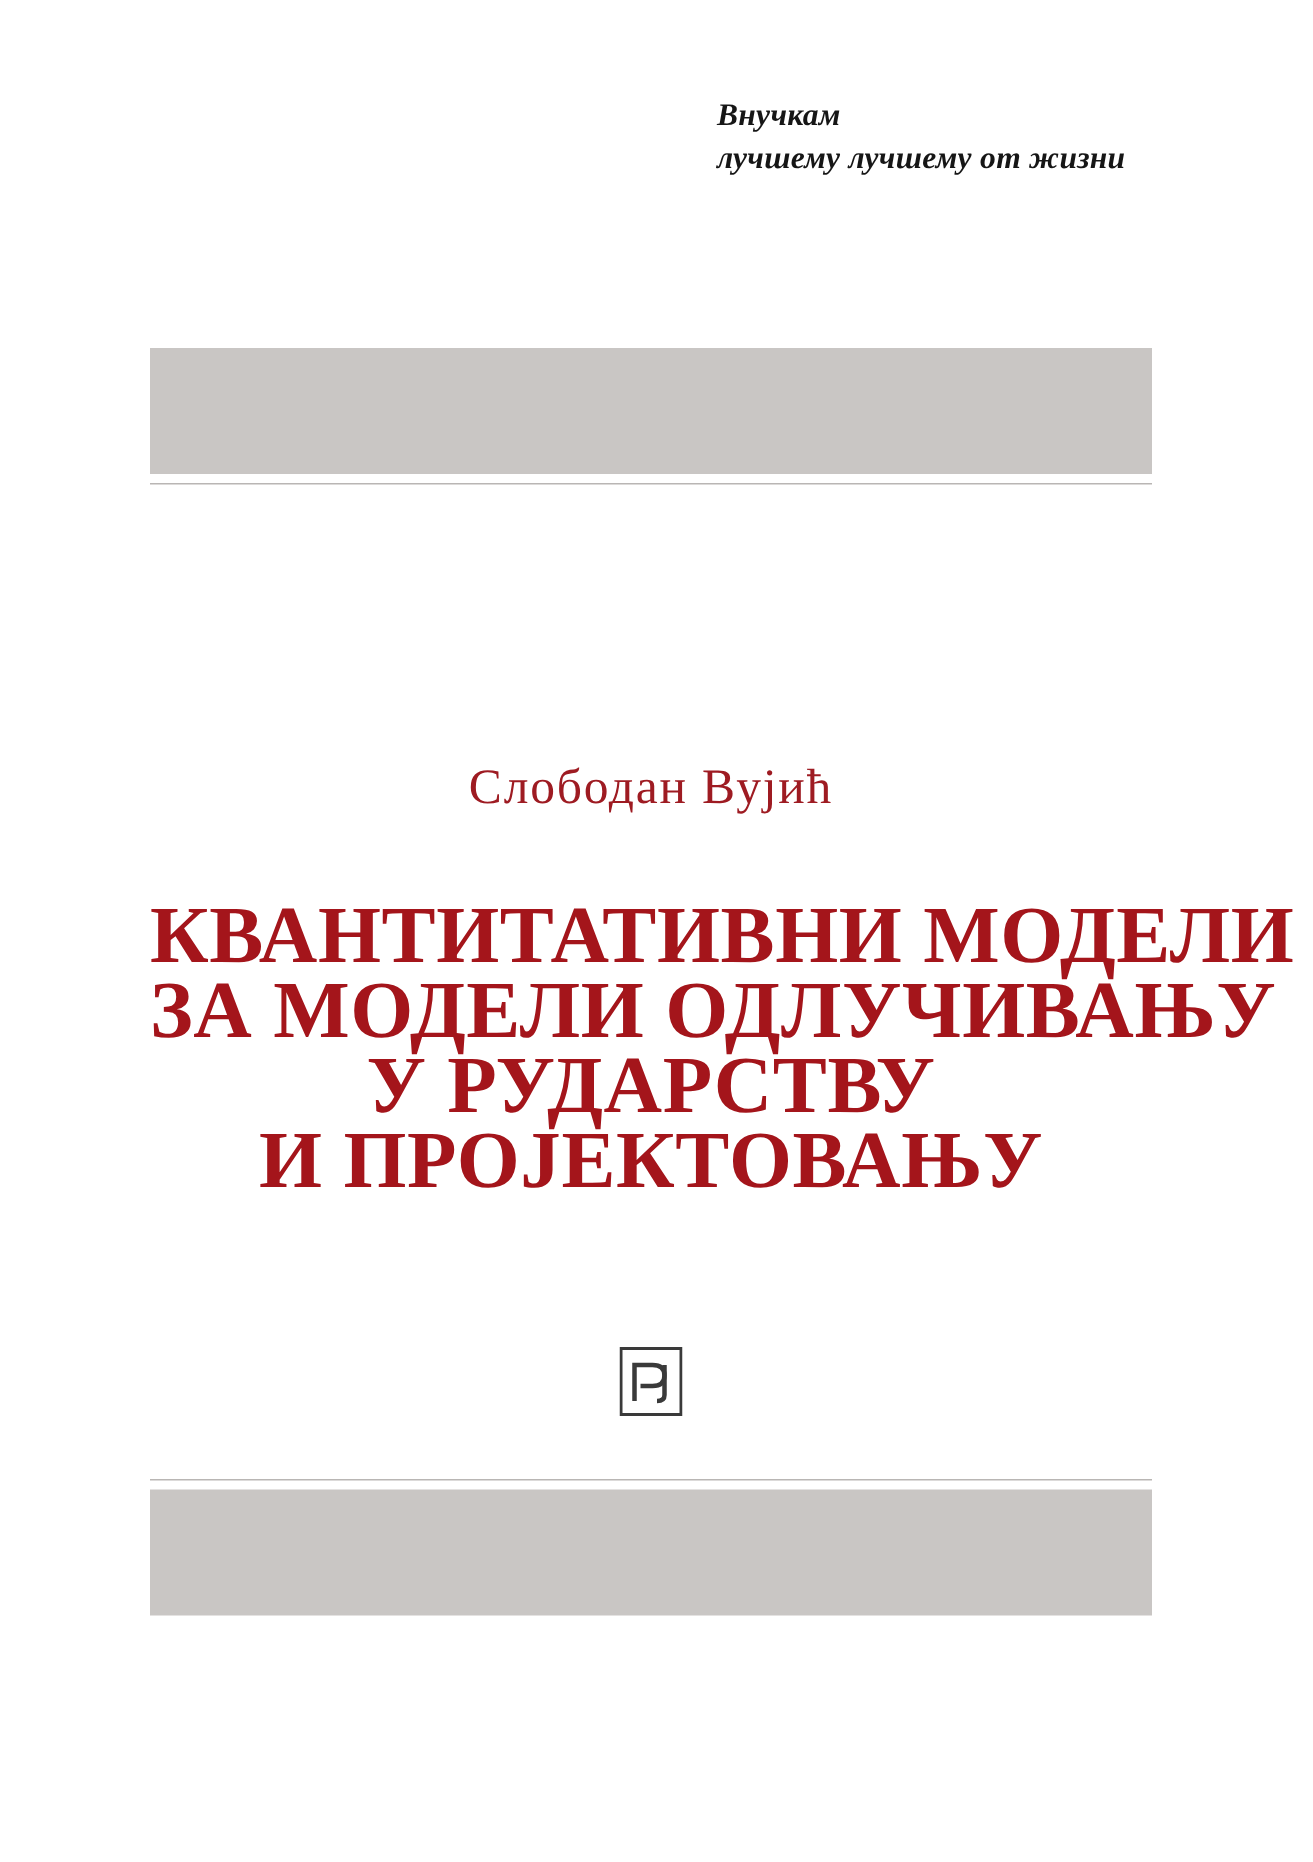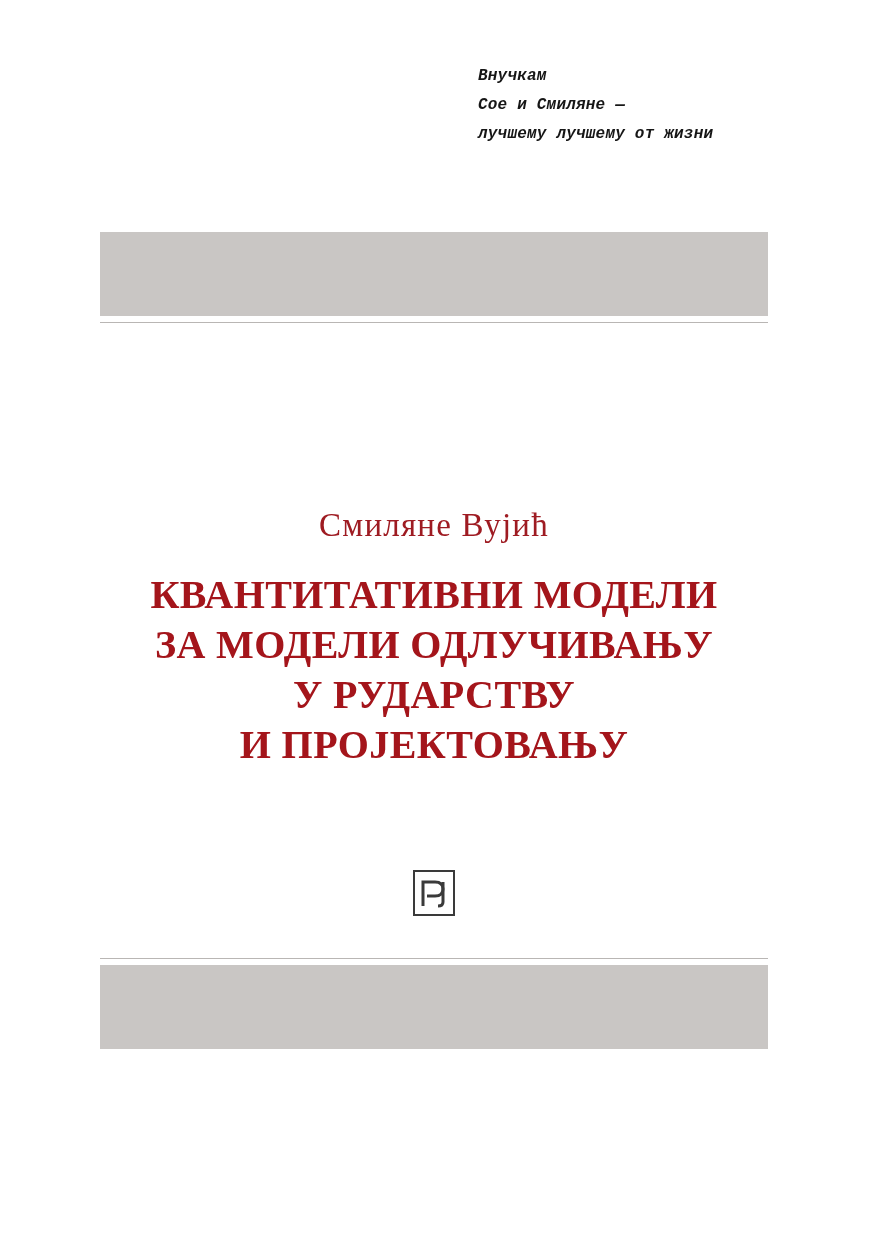--- a/index.html
+++ b/index.html
@@ -21,24 +21,24 @@
     inset: 0;
     background: #ffffff;
   }
 
   
   .dedication {
     position: absolute;
     left: 478px;
     top: 62px;
     width: 330px;
-    font-family: Liberation Mono, monospace;
+    font-family: Liberation Serif, serif;
     font-style: italic;
     font-weight: bold;
-    font-size: 16px;
+    font-size: 21px;
     line-height: 29px;
     color: #161616;
     letter-spacing: 0.2px;
   }
   .dedication div {
     white-space: nowrap;
   }
 
   
   .title-block {
@@ -79,24 +79,24 @@
     color: #9e1b22;
     margin-top: 184px;
     letter-spacing: 1.2px;
     font-weight: normal;
   }
 
   .main-title {
     text-align: center;
     font-family: "Liberation Serif", serif;
     font-weight: bold;
-    font-size: 40px;
+    font-size: 54px;
     line-height: 50px;
     color: #a4151b;
-    margin-top: 26px;
+    margin-top: 54px;
     letter-spacing: 0.4px;
   }
   .main-title div {
     white-space: nowrap;
   }
 
   .publisher-logo {
     margin: 0 auto;
     margin-top: 100px;
     width: 42px;
@@ -111,33 +111,32 @@
 
   [data-name="page-surface"] { }
 </style>
 </head>
 <body>
 
 <div class="page" data-name="page-surface">
 
   <div class="dedication" data-name="dedication-block">
     <div data-name="dedication-line-1">Внучкам</div>
-    <div data-name="dedication-line-2">Сое и Смиляне —</div>
     <div data-name="dedication-line-3">лучшему лучшему от жизни</div>
   </div>
 
   <div class="title-block" data-name="title-block">
 
     <div class="band top" data-name="decorative-band-top"></div>
     <div class="gap-top" data-name="band-gap-top"></div>
     <div class="rule" data-name="divider-rule-top"></div>
 
     <div class="inner" data-name="title-inner">
 
-      <div class="author" data-name="author-name">Смиляне Вујић</div>
+      <div class="author" data-name="author-name">Слободан Вујић</div>
 
       <div class="main-title" data-name="book-title">
         <div data-name="book-title-line-1">КВАНТИТАТИВНИ МОДЕЛИ</div>
         <div data-name="book-title-line-2">ЗА МОДЕЛИ ОДЛУЧИВАЊУ</div>
         <div data-name="book-title-line-5">У РУДАРСТВУ</div>
         <div data-name="book-title-line-4">И ПРОЈЕКТОВАЊУ</div>
       </div>
 
       <div class="publisher-logo" data-name="publisher-logo-icon">
         <svg width="42" height="46" viewBox="0 0 42 46" xmlns="http://www.w3.org/2000/svg">

